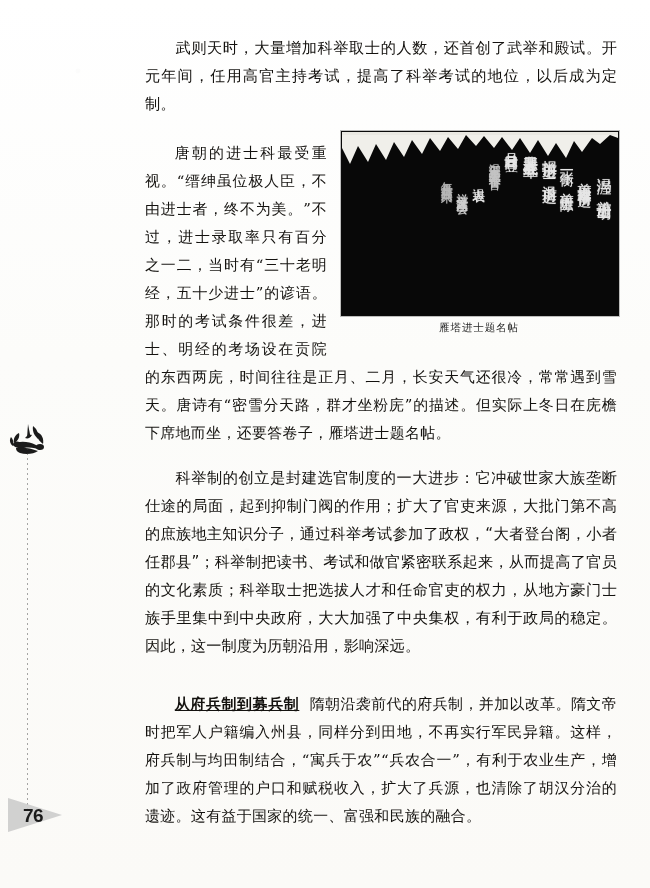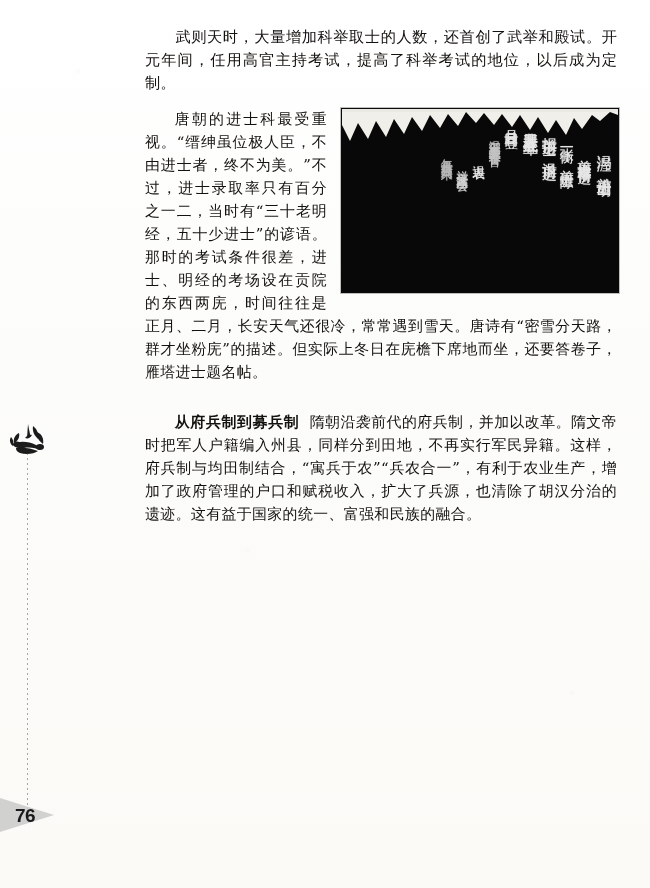--- a/index.html
+++ b/index.html
@@ -29,21 +29,21 @@
   .rail-line{
     position:absolute;left:27px;top:448px;
     width:1px;height:366px;
     background:repeating-linear-gradient(180deg,
       rgba(60,60,60,.45) 0 2px, rgba(255,255,255,0) 2px 5px);
   }
   .rail-ornament{
     position:absolute;left:6px;top:420px;width:44px;height:40px;
   }
   .page-number-badge{
-    position:absolute;left:0px;top:798px;
+    position:absolute;left:8px;top:798px;
     width:56px;height:34px;
     display:flex;align-items:center;justify-content:center;
   }
   .page-number-badge .tri{
     position:absolute;left:0;top:0;width:0;height:0;
     border-top:17px solid transparent;
     border-bottom:17px solid transparent;
     border-left:54px solid #c9c9c9;
     opacity:.85;
   }
@@ -55,23 +55,23 @@
     margin-left:-6px;margin-top:1px;
   }
 
   
   .content{
     position:absolute;
     left:145px;top:26px;
     width:472px;
   }
   p{
-    margin:0 0 4px 0;
+    margin:8px 0 4px 0;
     font-size:15.1px;
-    line-height:23px;
+    line-height:28px;
     color:#14120f;
     text-align:justify;
     text-justify:inter-ideograph;
     text-indent:2em;
     letter-spacing:.15px;
   }
   
   p.kai{
     font-family:"DejaVu Serif", serif;
     font-size:14.9px;
@@ -84,20 +84,21 @@
     letter-spacing:.1px;
   }
   p.tight{margin-bottom:0;}
   .gap{height:9px;}
   .gap-sm{height:5px;}
   .section-head{
     font-weight:bold;
     font-family:"DejaVu Sans", sans-serif;
     letter-spacing:.6px;
     padding-right:.7em;
+    text-decoration:underline;
   }
 
   
   figure.plate{
     float:right;
     margin:0 0 4px 14px;
     width:276px;
     shape-outside:margin-box;
   }
   .plate-img{
@@ -210,26 +211,28 @@
         <div class="col c2">张衡一 前进士陈</div>
         <div class="col c3">报前进士 退前进</div>
         <div class="col c4">裴思开成五年五</div>
         <div class="col c5">月廿日同登</div>
         <div class="col c6">温贺元亮大中二年春首苦</div>
         <div class="col c7">退表</div>
         <div class="col c8">祥之河东潘己会</div>
         <div class="col c9">年六月廿六日同来</div>
       </div>
     </div>
+    <figcaption>雁塔进士题名帖</figcaption>
   </figure>
 
   <p class="kai">唐朝的进士科最受重视。“缙绅虽位极人臣，不由进士者，终不为美。”不过，进士录取率只有百分之一二，当时有“三十老明经，五十少进士”的谚语。那时的考试条件很差，进士、明经的考场设在贡院的东西两庑，时间往往是正月、二月，长安天气还很冷，常常遇到雪天。唐诗有“密雪分天路，群才坐粉庑”的描述。但实际上冬日在庑檐下席地而坐，还要答卷子，雁塔进士题名帖。</p>
 
   <div class="gap-sm"></div>
 
+  <p class="song">科举制的创立是封建选官制度的一大进步：它冲破世家大族垄断仕途的局面，起到抑制门阀的作用；扩大了官吏来源，大批门第不高的庶族地主知识分子，通过科举考试参加了政权，“大者登台阁，小者任郡县”；科举制把读书、考试和做官紧密联系起来，从而提高了官员的文化素质；科举取士把选拔人才和任命官吏的权力，从地方豪门士族手里集中到中央政府，大大加强了中央集权，有利于政局的稳定。因此，这一制度为历朝沿用，影响深远。</p>
 
   <div class="gap"></div>
 
 
   <div class="gap"></div>
 
   <p class="kai"><span class="section-head">从府兵制到募兵制</span><span>隋朝沿袭前代的府兵制，并加以改革。隋文帝时把军人户籍编入州县，同样分到田地，不再实行军民异籍。这样，府兵制与均田制结合，“寓兵于农”“兵农合一”，有利于农业生产，增加了政府管理的户口和赋税收入，扩大了兵源，也清除了胡汉分治的遗迹。这有益于国家的统一、富强和民族的融合。</span></p>
 
 </div>
 

